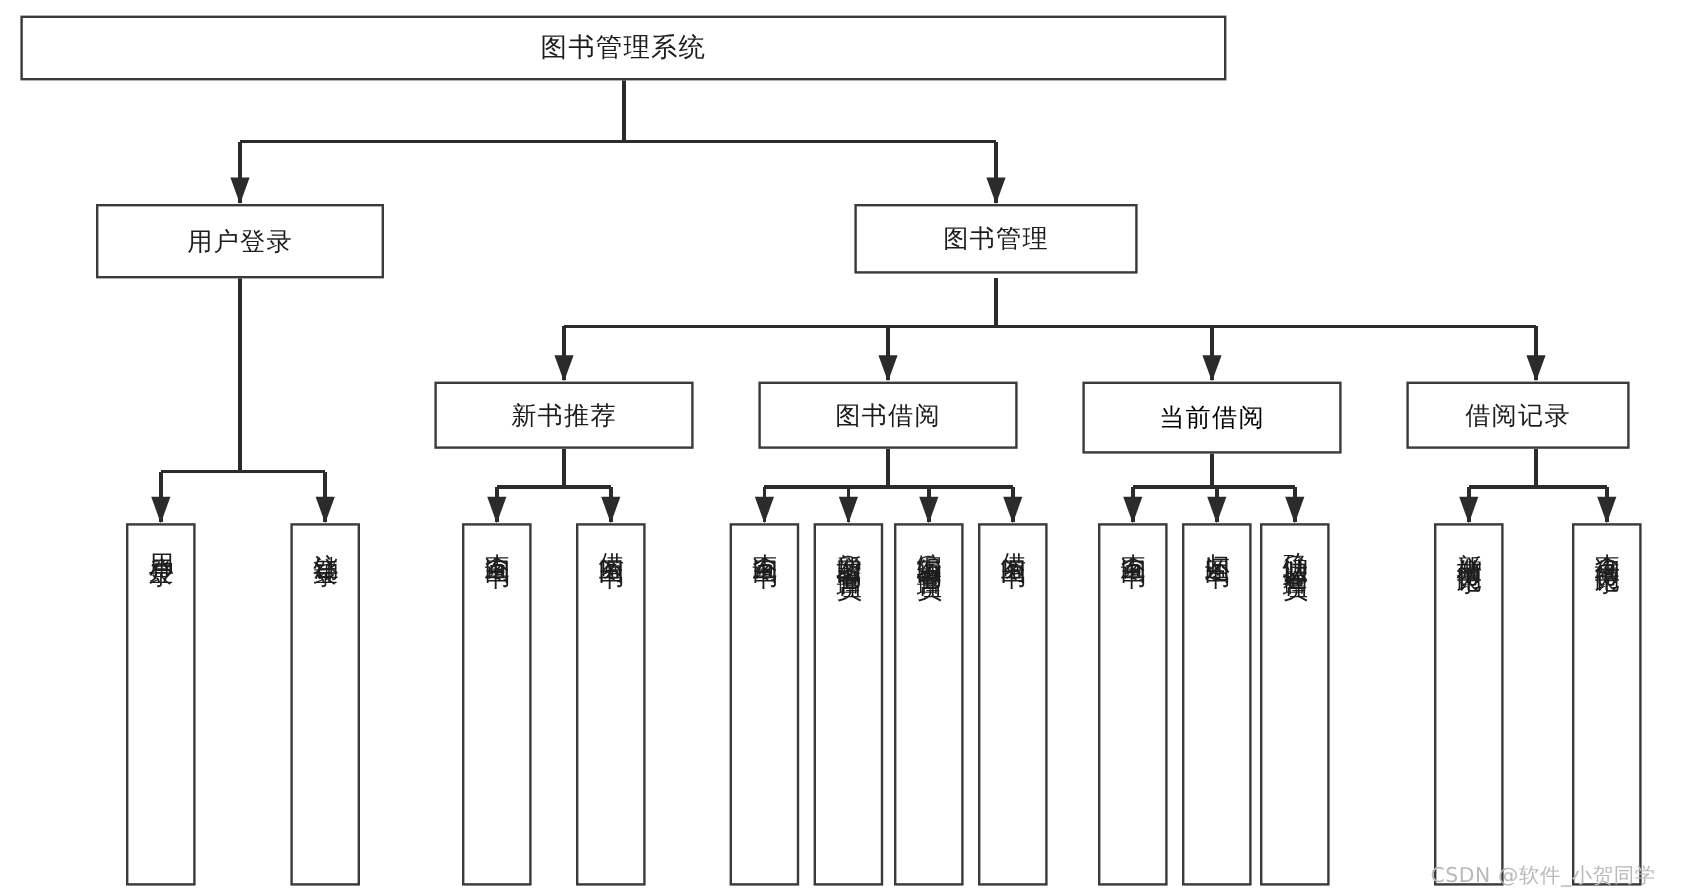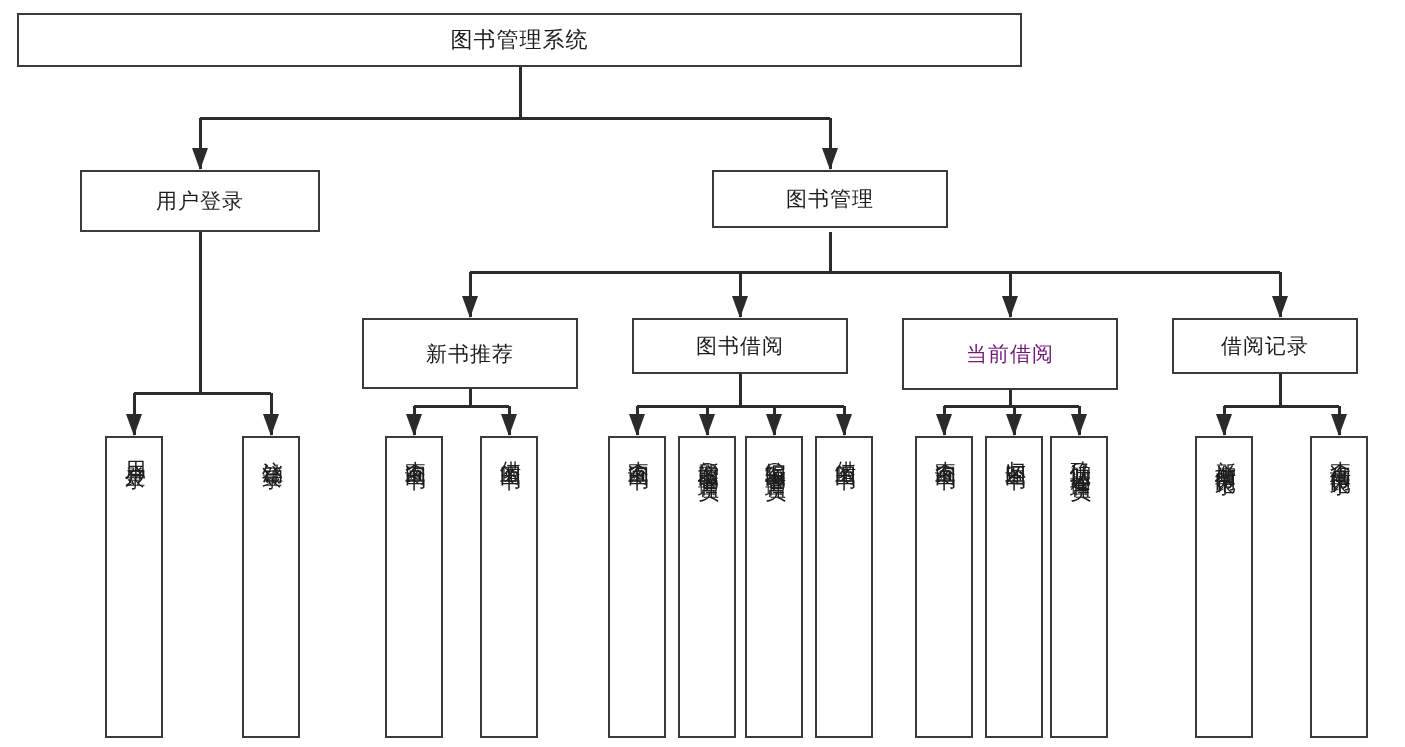--- a/index.html
+++ b/index.html
@@ -15,21 +15,20 @@
   svg#connectors{position:absolute;left:0;top:0;width:1405px;height:747px;}
   .node{
     position:absolute;
     box-sizing:border-box;
     background:#ffffff;
     border:2px solid #15803d;
     display:flex;
     align-items:center;
     justify-content:center;
     color:#1d1d1d;
-    font-family:Liberation Mono, monospace;
   }
   .node.horiz{font-size:21px;letter-spacing:1px;}
   .node.title{font-size:22px;}
   .node.vert{
     writing-mode:vertical-rl;
     text-orientation:upright;
     font-size:21px;
     letter-spacing:3px;
     line-height:1;
     padding-top:6px;
@@ -109,27 +108,27 @@
   <div id="nodes-layer">
       <div class="node horiz title" style="left: 17px; top: 13px; width: 1005px; height: 54px; border-color: rgb(58, 58, 58); background: rgb(255, 255, 255); color: rgb(29, 29, 29);">
         <span>图书管理系统</span>
       </div>
       <div class="node horiz" style="left: 80px; top: 170px; width: 240px; height: 62px; border-color: rgb(58, 58, 58); background: rgb(255, 255, 255); color: rgb(29, 29, 29);">
         <span>用户登录</span>
       </div>
       <div class="node horiz" style="left: 712px; top: 170px; width: 236px; height: 58px; border-color: rgb(58, 58, 58); background: rgb(255, 255, 255); color: rgb(29, 29, 29);">
         <span>图书管理</span>
       </div>
-      <div class="node horiz" style="left: 362px; top: 318px; width: 216px; height: 71px; border-color: rgb(58, 58, 58); background: rgb(255, 255, 255); color: rgb(29, 29, 29);">
+      <div class="node horiz" style="left: 362px; top: 318px; width: 216px; height: 56px; border-color: rgb(58, 58, 58); background: rgb(255, 255, 255); color: rgb(29, 29, 29);">
         <span>新书推荐</span>
       </div>
       <div class="node horiz" style="left: 632px; top: 318px; width: 216px; height: 56px; border-color: rgb(58, 58, 58); background: rgb(255, 255, 255); color: rgb(29, 29, 29); justify-content: center;">
         <span>图书借阅</span>
       </div>
-      <div class="node horiz" style="left: 902px; top: 318px; width: 216px; height: 72px; border-color: rgb(58, 58, 58); background: rgb(255, 255, 255); color: #701a75;">
+      <div class="node horiz" style="left: 902px; top: 318px; width: 216px; height: 60px; border-color: rgb(58, 58, 58); background: rgb(255, 255, 255); color: #000000;">
         <span>当前借阅</span>
       </div>
       <div class="node horiz" style="left: 1172px; top: 318px; width: 186px; height: 56px; border-color: rgb(58, 58, 58); background: rgb(255, 255, 255); color: rgb(29, 29, 29);">
         <span>借阅记录</span>
       </div>
       <div class="node vert" style="left: 105px; top: 436px; width: 58px; height: 302px; border-color: rgb(58, 58, 58); background: rgb(255, 255, 255); color: rgb(29, 29, 29);">
         <span>用户登录</span>
       </div>
       <div class="node vert" style="left: 242px; top: 436px; width: 58px; height: 302px; border-color: rgb(58, 58, 58); background: rgb(255, 255, 255); color: rgb(29, 29, 29);">
         <span>注销登录</span>
@@ -162,14 +161,15 @@
         <span>确认归还（管理员）</span>
       </div>
       <div class="node vert" style="left: 1195px; top: 436px; width: 58px; height: 302px; border-color: rgb(58, 58, 58); background: rgb(255, 255, 255); color: rgb(29, 29, 29);">
         <span>新增借阅记录</span>
       </div>
       <div class="node vert" style="left: 1310px; top: 436px; width: 58px; height: 302px; border-color: rgb(58, 58, 58); background: rgb(255, 255, 255); color: rgb(29, 29, 29);">
         <span>查询借阅记录</span>
       </div>
     </div>
 
+  <div class="watermark" style="left: 1192px; top: 718px; color: rgb(185, 185, 185);">CSDN @软件_小贺同学</div>
 
 </div>
 
 </body></html>

